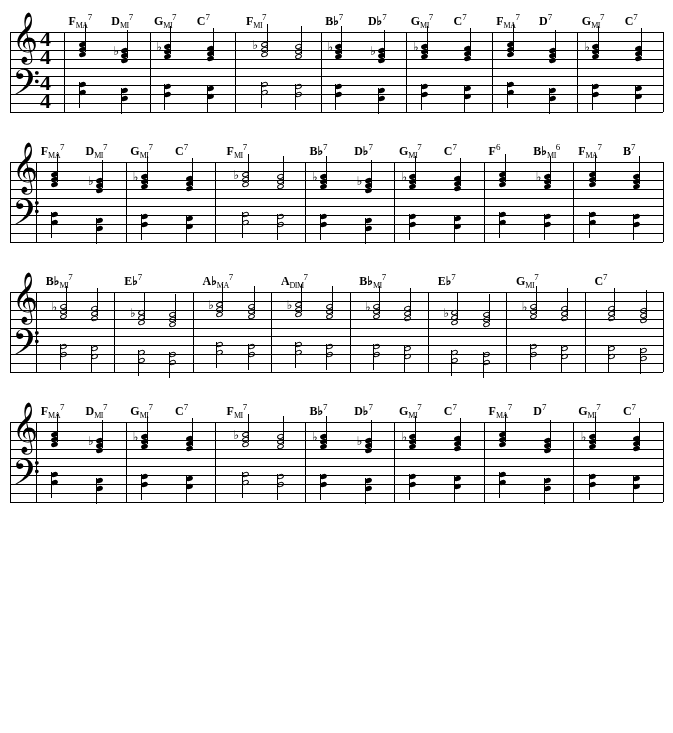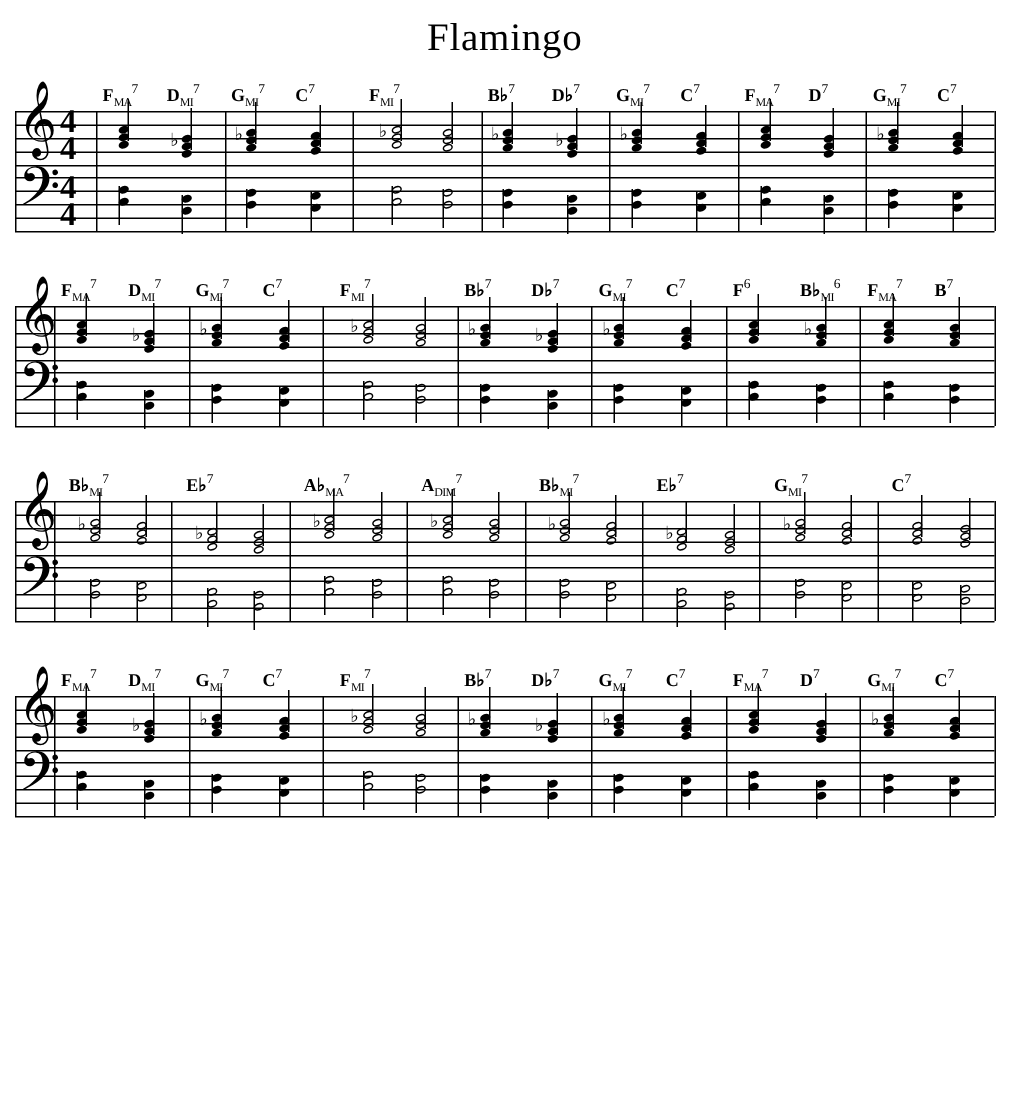--- a/index.html
+++ b/index.html
@@ -135,21 +135,20 @@
       position: absolute;
       font-size: 12px;
       left: -4px;
       line-height: 1;
     }
   </style>
 </head>
 <body>
 
 <div class="sheet">
-  <h1 class="title">Flamingo</h1>
   <div id="systems-container">
       <div class="system">
         <div class="staff treble">
           <div class="staff-line" style="top:0px"></div>
           <div class="staff-line" style="top:9px"></div>
           <div class="staff-line" style="top:18px"></div>
           <div class="staff-line" style="top:27px"></div>
           <div class="staff-line" style="top:36px"></div>
         </div>
         <div class="staff bass">

